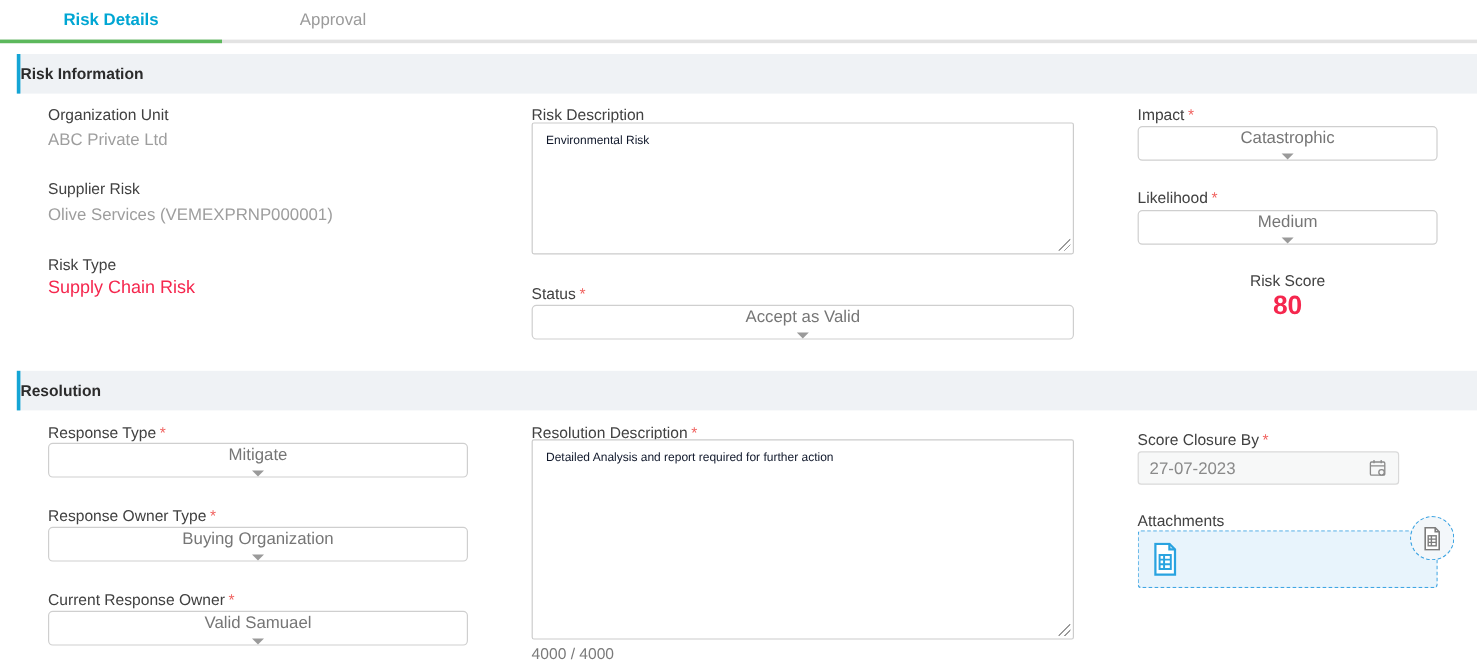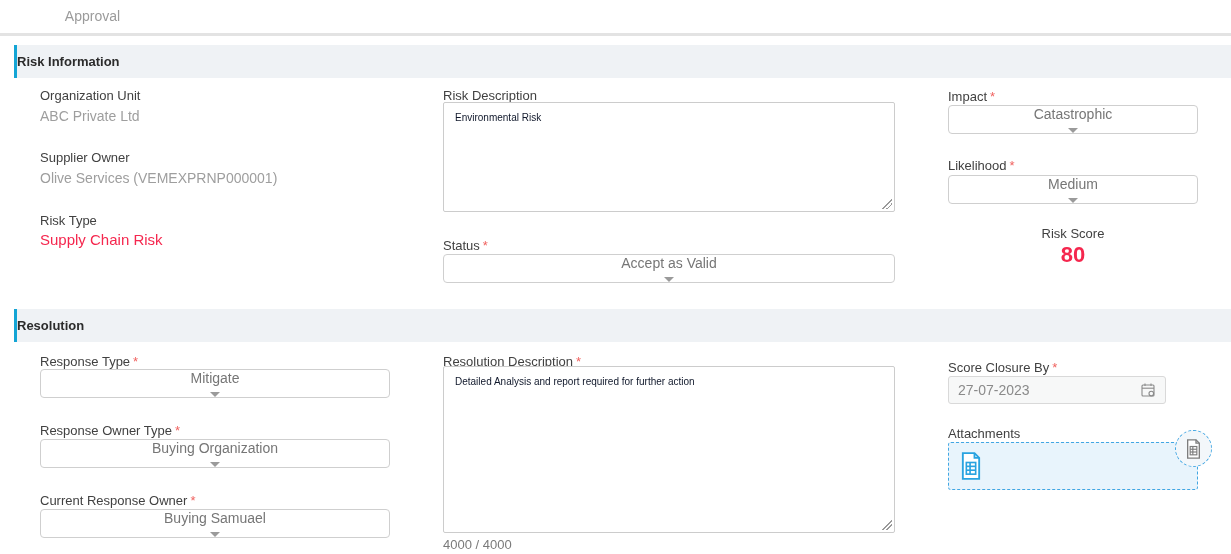--- a/index.html
+++ b/index.html
@@ -44,31 +44,32 @@
 
   .score-label{font-size:13px;color:#414141;text-align:center;}
   .score-value{font-size:22px;font-weight:bold;color:var(--risk-value-red);text-align:center;}
 </style>
 </head>
 <body>
 
 <div class="page">
 
   <div class="tabbar">
+    <div class="tab active"><span>Risk Details</span></div>
     <div class="tab"><span>Approval</span></div>
   </div>
 
   <div class="section-bar abs" style="top:45px">
     <span>Risk Information</span>
   </div>
 
   <div class="abs field-label" style="left:40px;top:88px">Organization Unit</div>
   <div class="abs ro-value" style="left:40px;top:108px">ABC Private Ltd</div>
 
-  <div class="abs field-label" style="left:40px;top:150px">Supplier Owner</div>
+  <div class="abs field-label" style="left:40px;top:150px">Supplier Risk</div>
   <div class="abs ro-value" style="left:40px;top:170px">Olive Services (VEMEXPRNP000001)</div>
 
   <div class="abs field-label" style="left:40px;top:213px">Risk Type</div>
   <div class="abs risk-type-value" style="left:40px;top:231px">Supply Chain Risk</div>
 
   <div class="abs field-label" style="left:443px;top:88px">Risk Description</div>
   <div class="ta-wrap" style="left:443px;top:102px;width:452px;height:110px">
     <textarea style="">Environmental Risk</textarea>
     <div class="resize-grip"></div>
   </div>
@@ -117,21 +118,21 @@
   </div>
   <div class="abs select-box" style="left:40px;top:439px;width:350px">
     <span>Buying Organization</span>
     <span class="caret"></span>
   </div>
 
   <div class="abs" style="left:40px;top:491px">
     <span class="field-label">Current Response Owner</span><span class="req">*</span>
   </div>
   <div class="abs select-box" style="left:40px;top:509px;width:350px">
-    <span>Buying Samuael</span>
+    <span>Valid Samuael</span>
     <span class="caret"></span>
   </div>
 
   <div class="abs" style="left:443px;top:352px">
     <span class="field-label">Resolution Description</span><span class="req">*</span>
   </div>
   <div class="ta-wrap" style="left:443px;top:366px;width:452px;height:167px">
     <textarea style="">Detailed Analysis and report required for further action</textarea>
     <div class="resize-grip"></div>
   </div>

